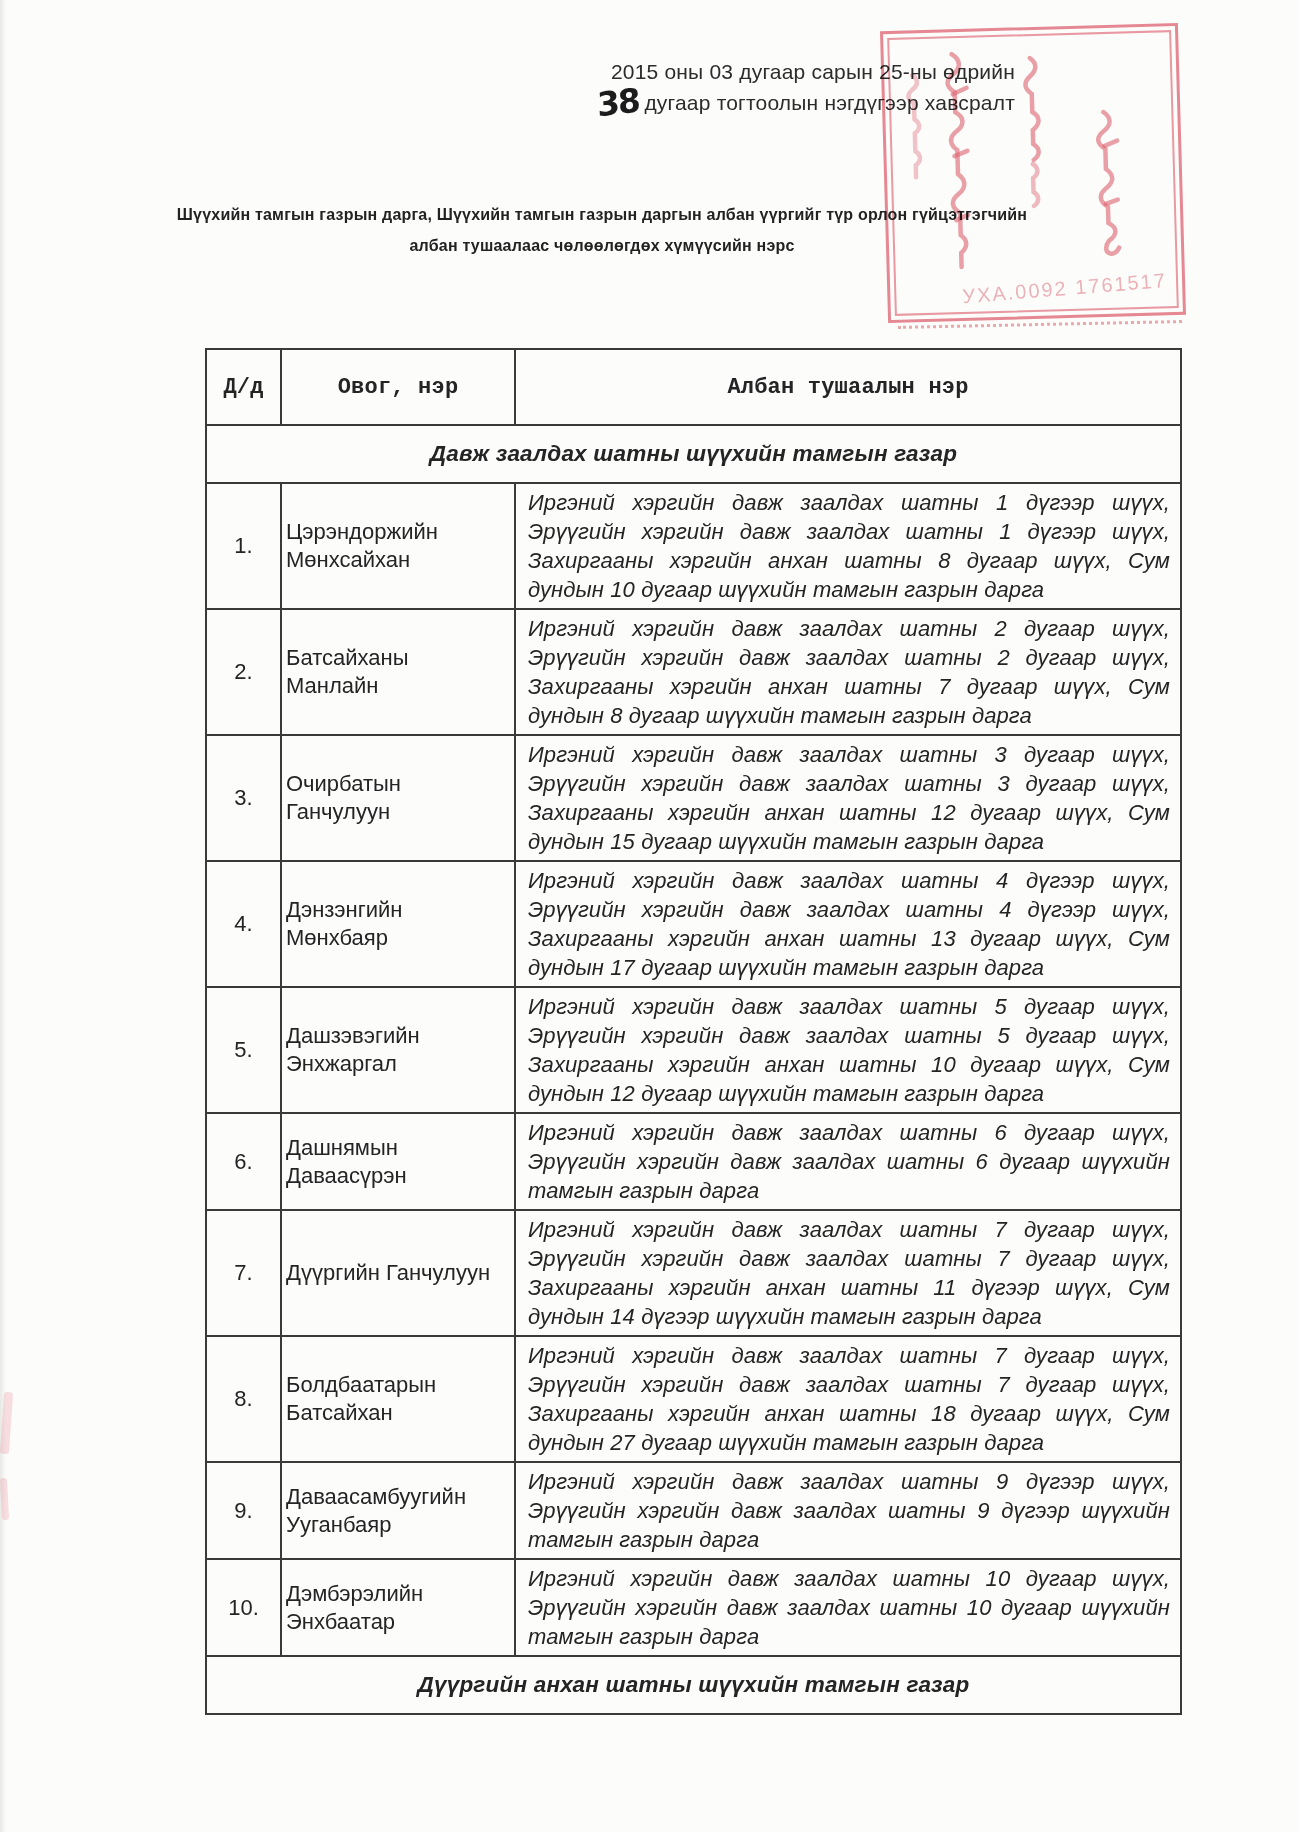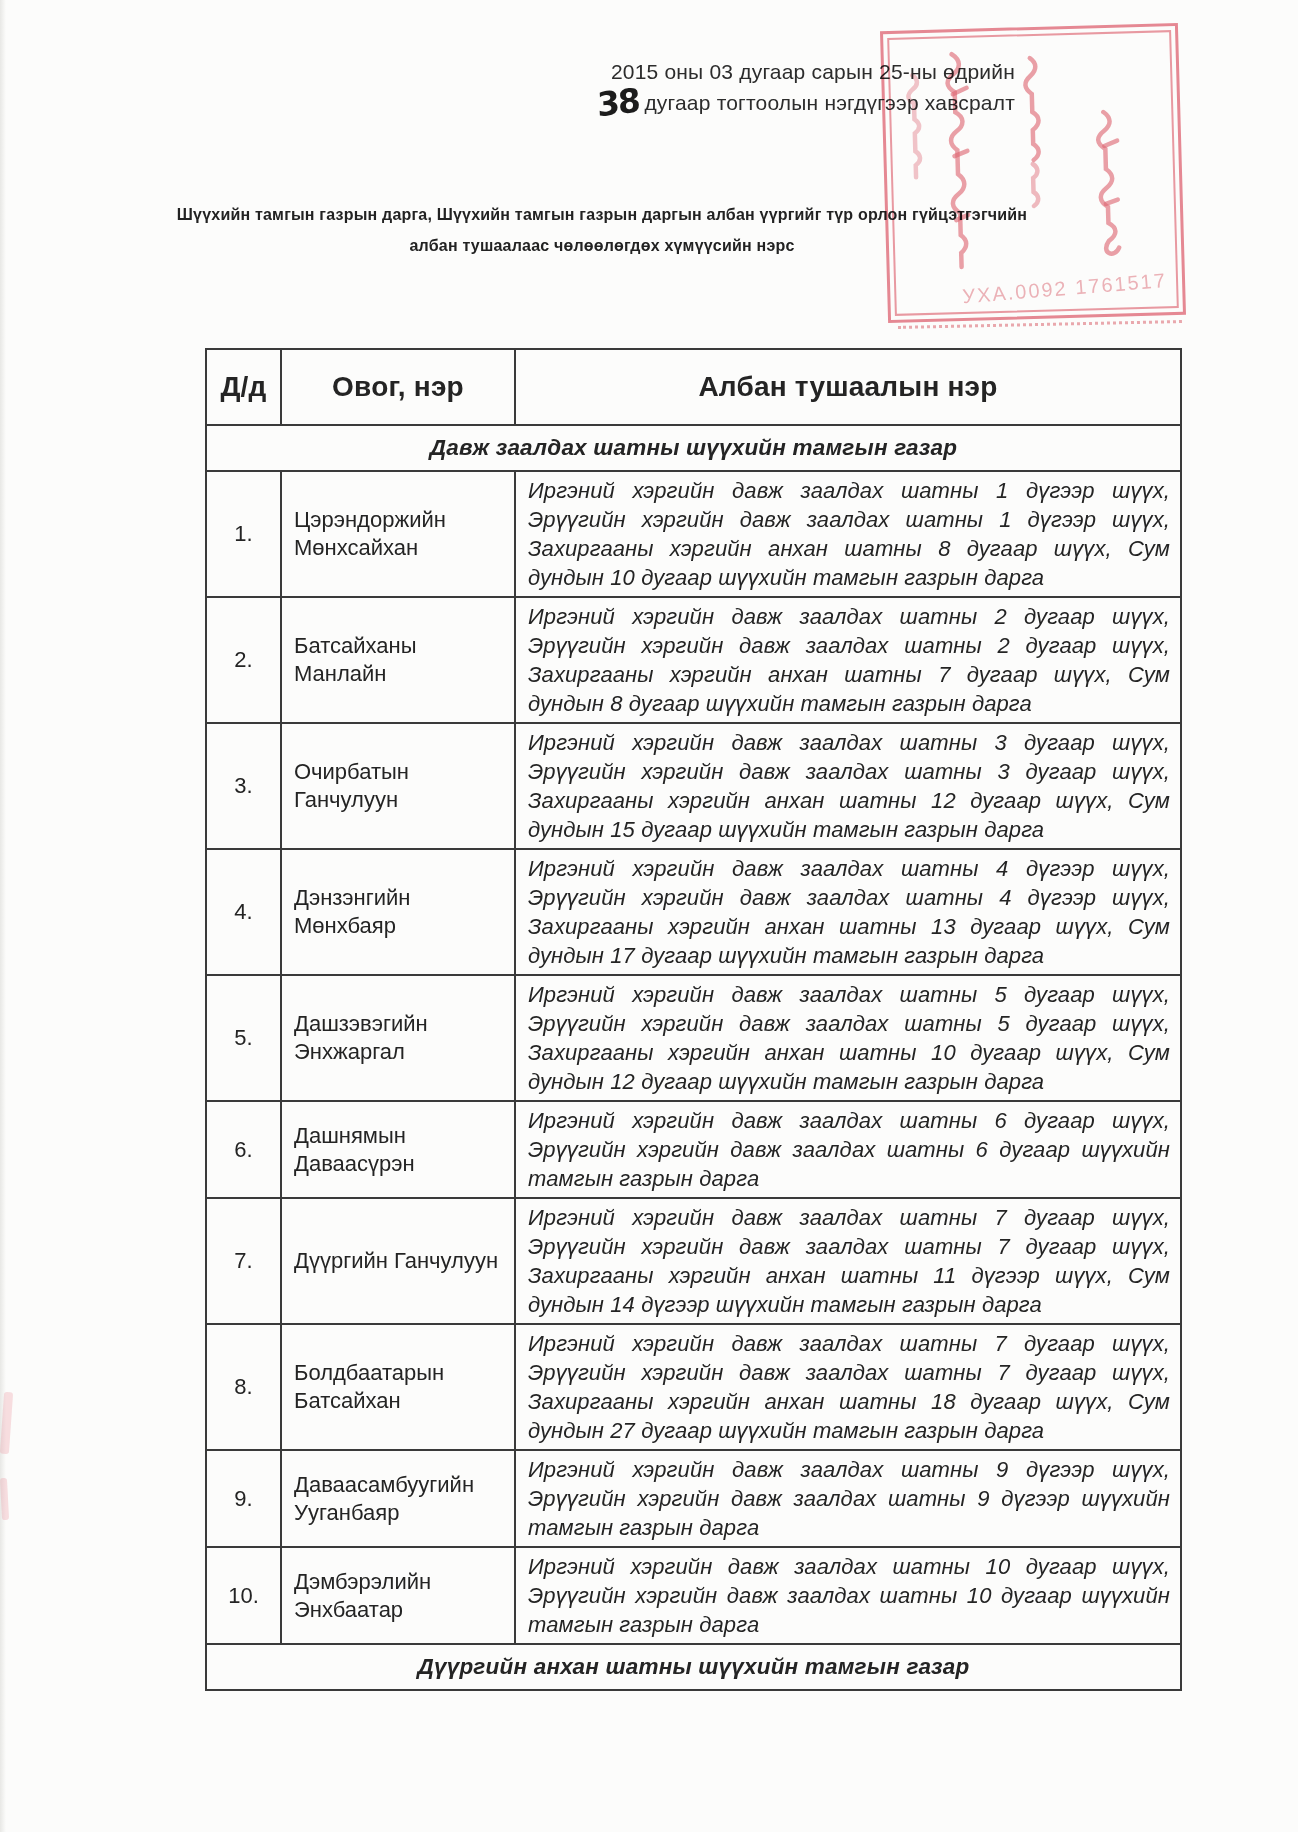--- a/index.html
+++ b/index.html
@@ -61,28 +61,28 @@
     z-index:3; mix-blend-mode:multiply;
   }
 
   
   table.doc-table {
     position:absolute; left:205px; top:348px; width:975px;
     border-collapse:collapse; table-layout:fixed;
     font-size:22px; color:#242424; z-index:2;
   }
   .doc-table td, .doc-table th { border:2.5px solid #3a3a3a; box-sizing:border-box; }
-  .doc-table th { font-weight:bold; font-size:28px; }
+  .doc-table th { font-weight:bold; font-size:22px;font-family:Liberation Mono, monospace; }
   .head-row th { height:76px; text-align:center; vertical-align:middle; letter-spacing:.2px; }
   .section-row td {
-    height:46px; text-align:center; vertical-align:middle;
+    height:58px; text-align:center; vertical-align:middle;
     font-weight:bold; font-style:italic; font-size:22.5px; letter-spacing:.2px;
   }
   .num-cell { text-align:center; vertical-align:middle; padding:2px; }
-  .name-cell { vertical-align:middle; padding:4px 8px 4px 12px; line-height:28px; }
+  .name-cell { vertical-align:middle; padding:4px 8px 4px 4px; line-height:28px; }
   .pos-cell {
     text-align:justify; vertical-align:middle;
     padding:4px 10px 4px 12px; line-height:29px; letter-spacing:.1px;font-style:italic;
   }
 </style>
 </head>
 <body>
 
 <div class="page">
 

